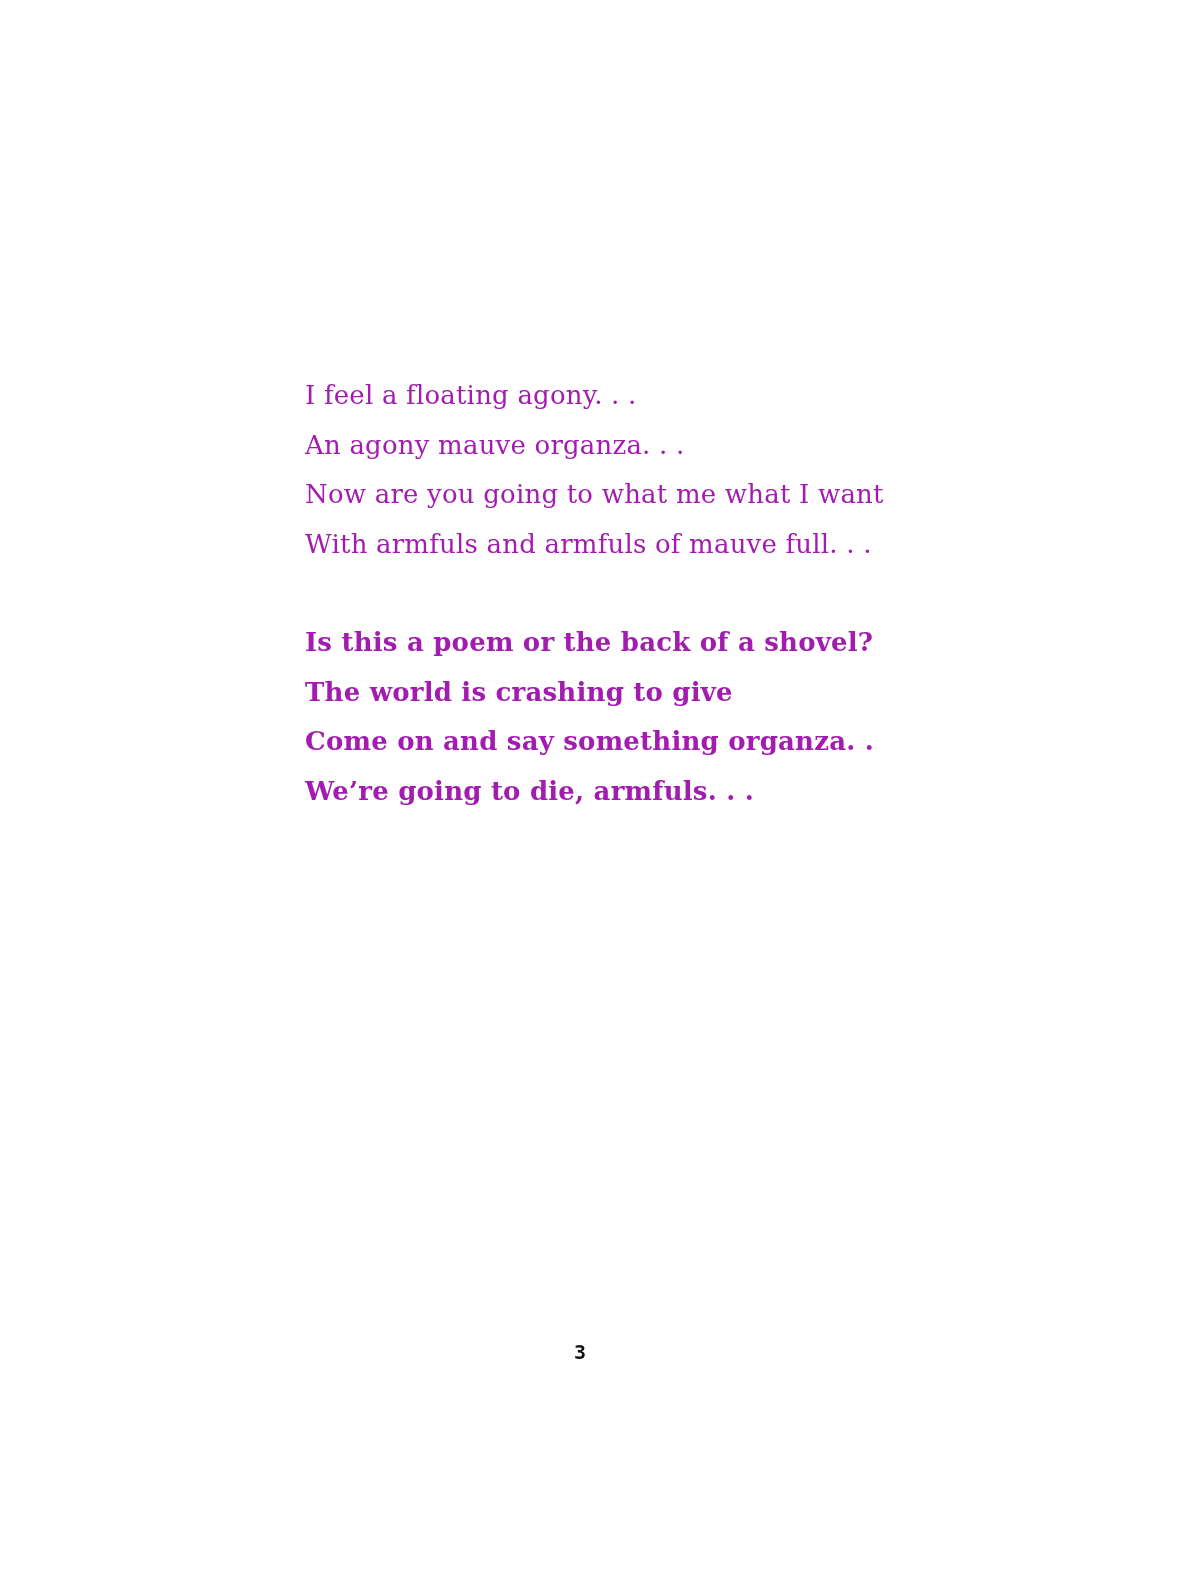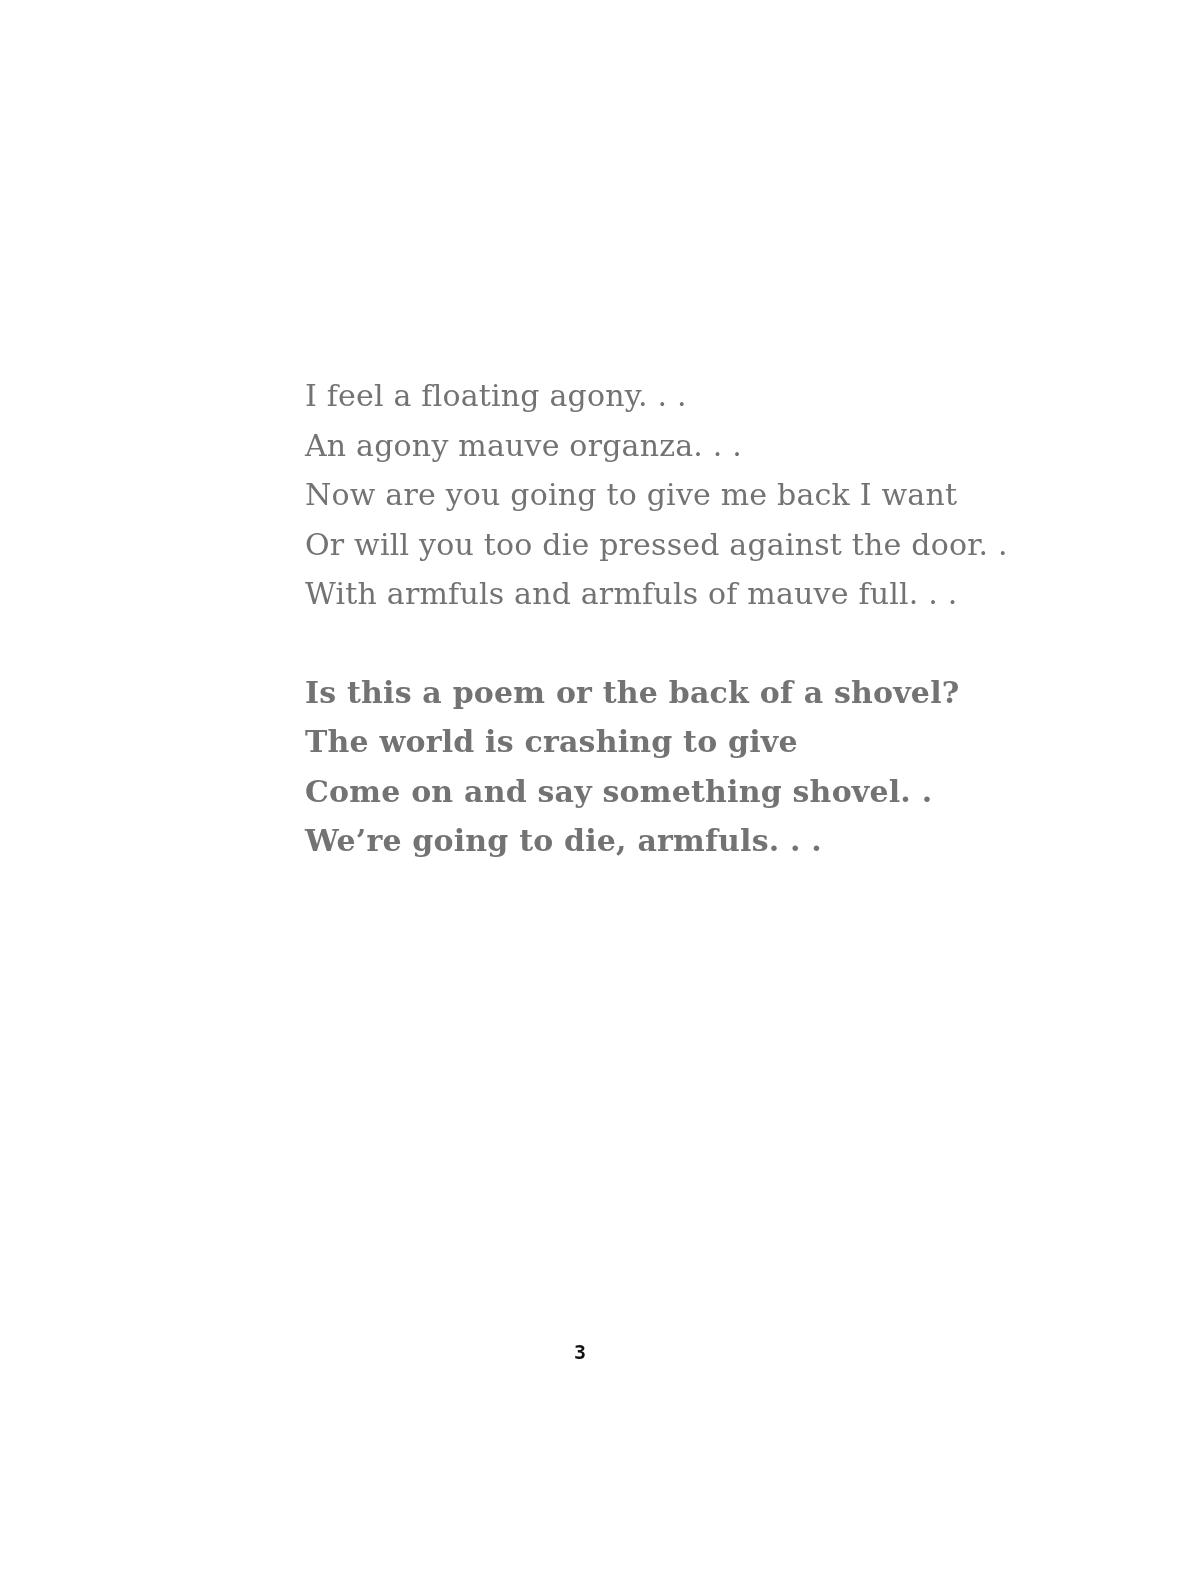--- a/index.html
+++ b/index.html
@@ -22,25 +22,25 @@
     color: #1d1d1d;
   }
   .stanza {
     margin: 0;
   }
   .stanza + .stanza {
     margin-top: 49px;
     font-weight: bold;
   }
   .poem-line {
-    font-size: 30px;
+    font-size: 26px;
     line-height: 49.5px;
     white-space: pre;
     letter-spacing: 0.2px;
-    color: #737373;
+    color: #a21caf;
   }
   .page-number {
     position: absolute;
     left: 0;
     top: 1340px;
     width: 1160px;
     text-align: center;
     font-family: "DejaVu Sans Mono", monospace;
     font-weight: bold;
     font-size: 20px;
@@ -50,29 +50,28 @@
 </head>
 <body>
 
 <div class="page">
 
   <div class="poem">
 
     <div class="stanza">
       <div class="poem-line">I feel a floating agony. . .</div>
       <div class="poem-line">An agony mauve organza. . .</div>
-      <div class="poem-line">Now are you going to give me back I want</div>
-      <div class="poem-line">Or will you too die pressed against the door. .</div>
+      <div class="poem-line">Now are you going to what me what I want</div>
       <div class="poem-line">With armfuls and armfuls of mauve full. . .</div>
     </div>
 
     <div class="stanza">
       <div class="poem-line">Is this a poem or the back of a shovel?</div>
       <div class="poem-line">The world is crashing to give</div>
-      <div class="poem-line">Come on and say something shovel. .</div>
+      <div class="poem-line">Come on and say something organza. .</div>
       <div class="poem-line">We’re going to die, armfuls. . .</div>
     </div>
 
   </div>
 
   <div class="page-number">3</div>
 
 </div>
 
 </body></html>

